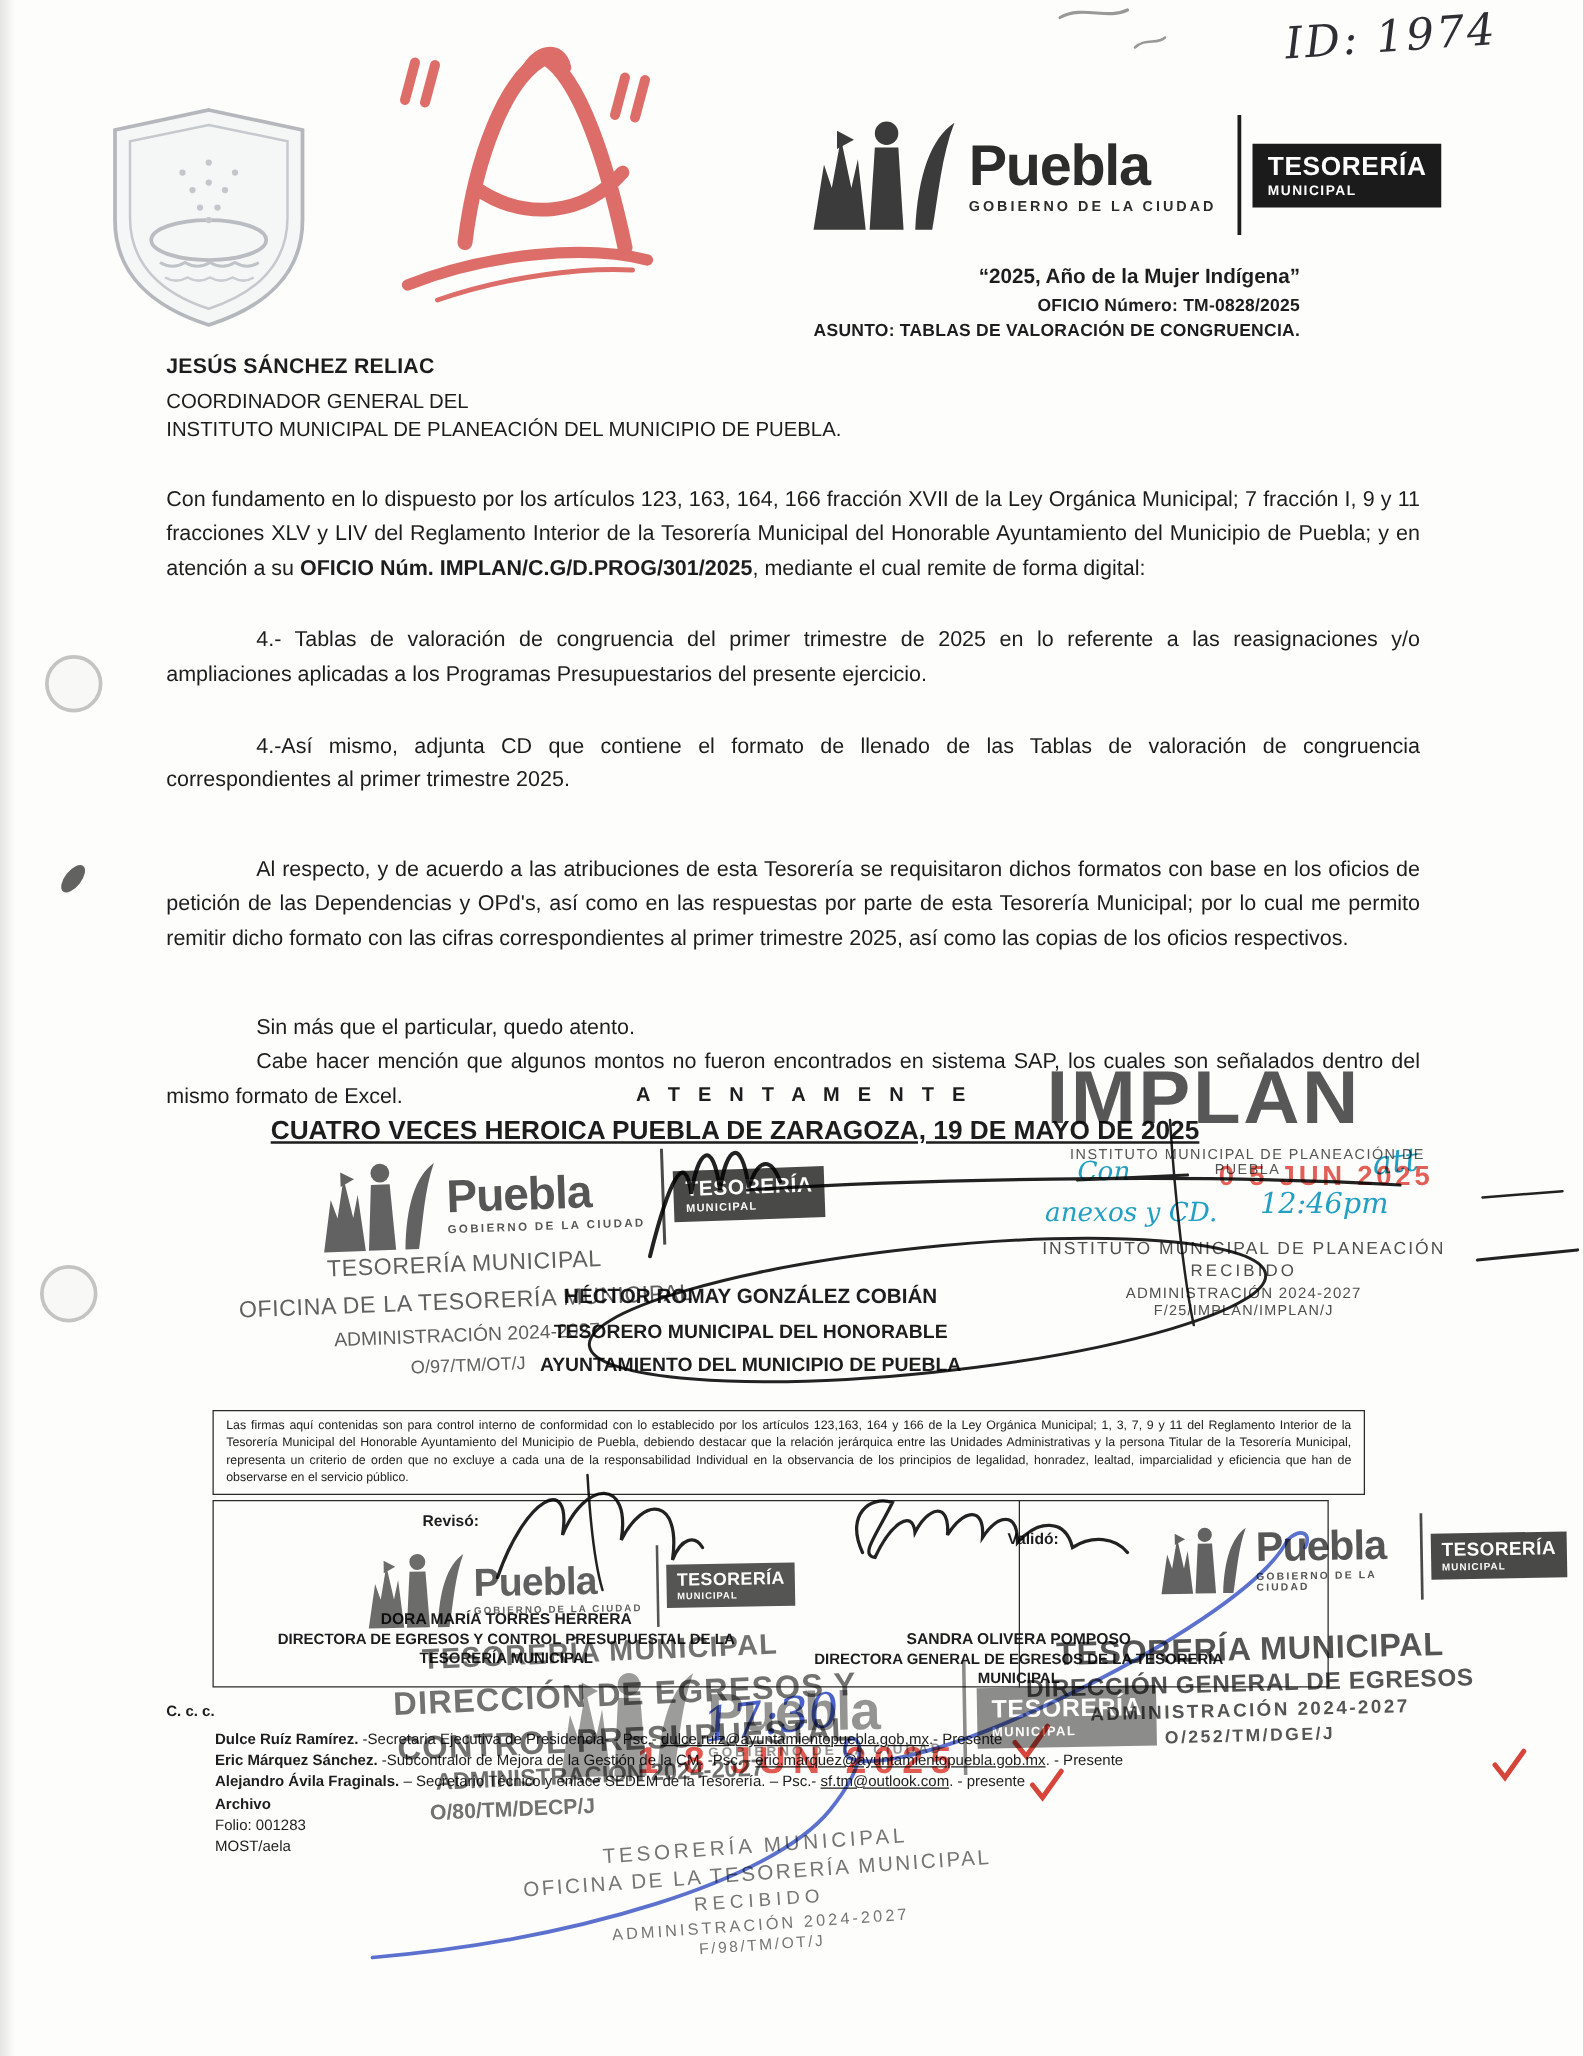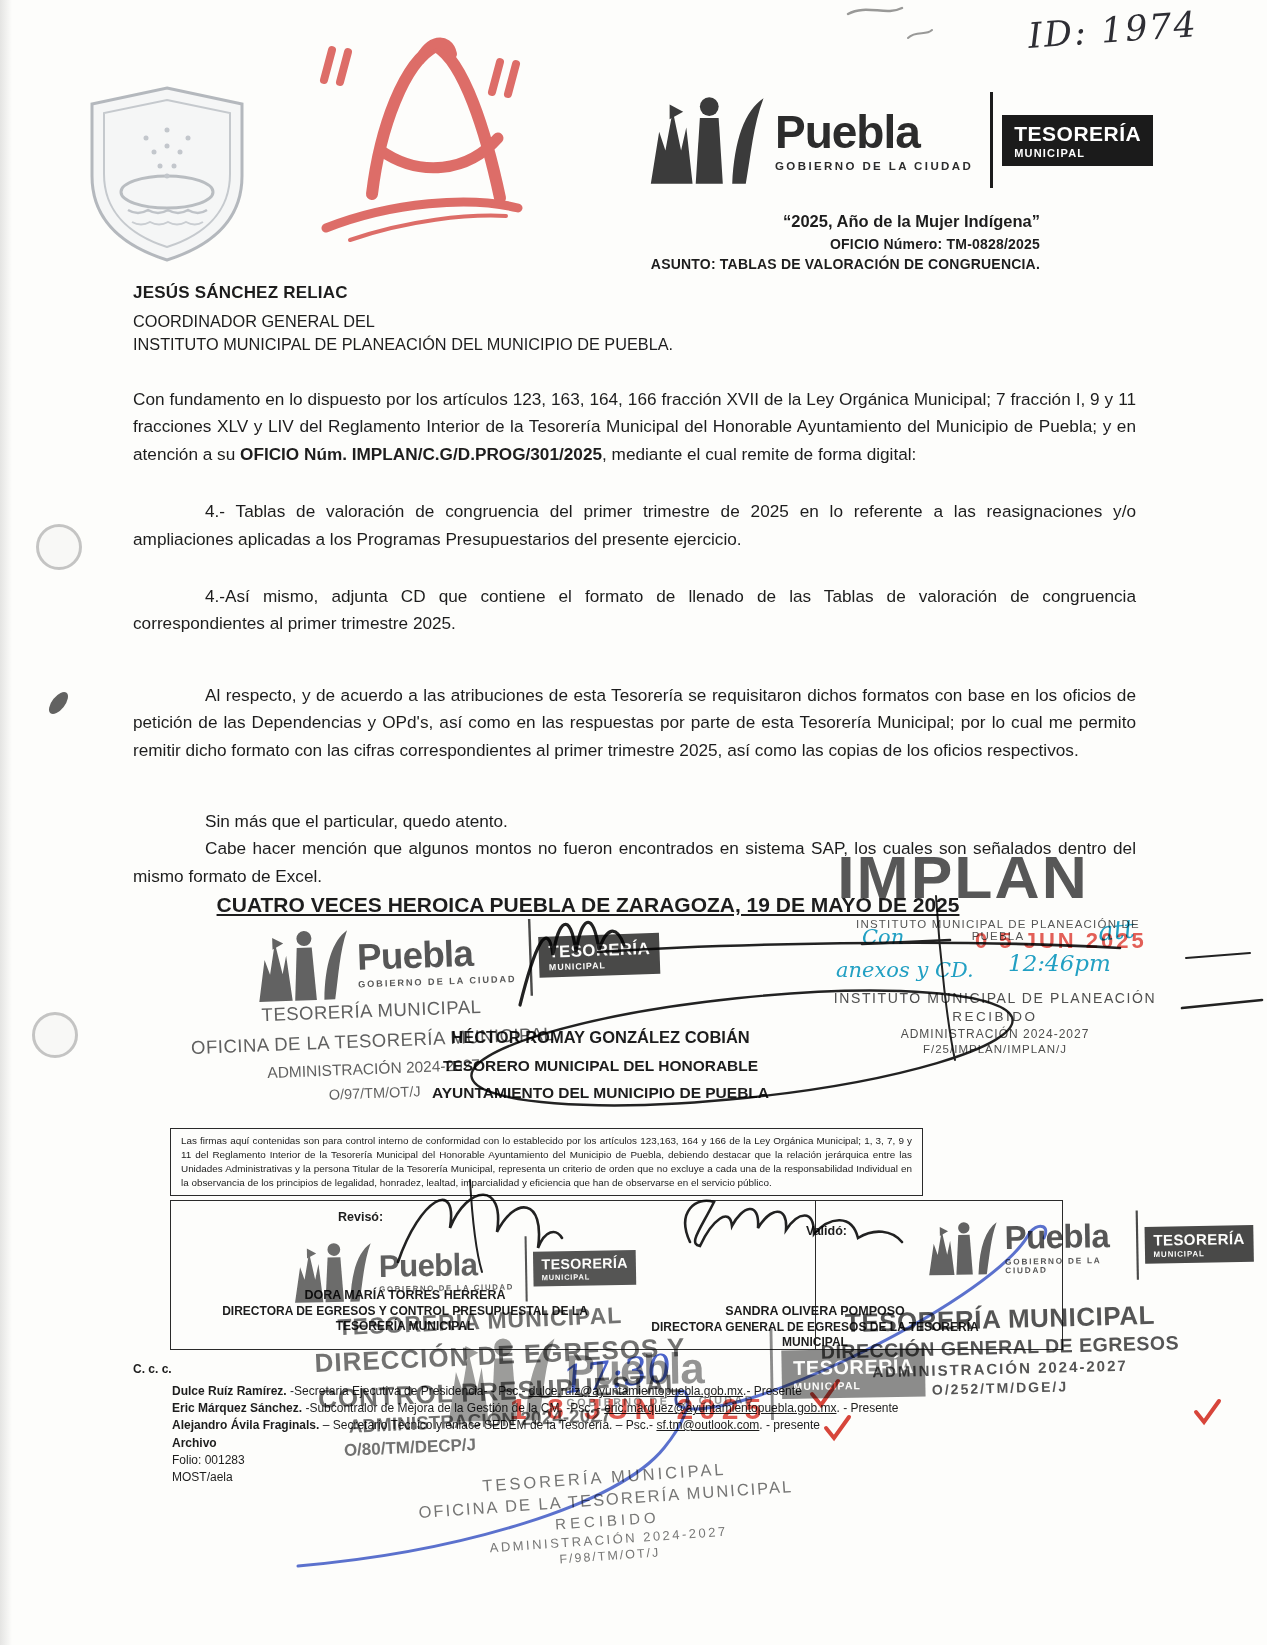--- a/index.html
+++ b/index.html
@@ -62,21 +62,21 @@
   .implan-recv .r3{font-size:12px;letter-spacing:1px;margin-bottom:2px;}
   .implan-recv .r4{font-size:11.5px;letter-spacing:1px;}
 
   .handteal{font-family:"DejaVu Serif",serif;font-style:italic;color:#22a1c6;z-index:30;mix-blend-mode:multiply;}
   .handblue{font-family:"DejaVu Serif",serif;font-style:italic;color:#4a63cc;z-index:30;mix-blend-mode:multiply;}
   .redstamp{color:#e0443a;font-weight:700;mix-blend-mode:multiply;z-index:28;}
   .idnote{left:1028px;top:10px;font-family:"DejaVu Serif",serif;font-style:italic;font-size:35px;
       color:#2e2e34;transform:rotate(-4deg);letter-spacing:2px;z-index:30;}
 
   
-  .disclaimer{left:170px;top:1128px;width:753px;box-sizing:border-box;border:1.6px solid #2a2a2a;
+  .disclaimer{left:170px;top:1128px;width:922px;box-sizing:border-box;border:1.6px solid #2a2a2a;
       padding:5px 10px;font-size:9.9px;line-height:1.42;text-align:justify;color:#222;z-index:10;background:rgba(255,255,255,.0);}
   .sigtable{left:170px;top:1200px;width:893px;height:150px;box-sizing:border-box;border:1.6px solid #2a2a2a;z-index:5;}
   .sigdivider{left:815px;top:1200px;height:150px;border-left:1.6px solid #2a2a2a;z-index:5;}
   .celllabel{font-weight:700;font-size:12.5px;z-index:14;}
   .cellname{font-weight:700;font-size:12.5px;z-index:14;}
   .celltitle{font-weight:700;font-size:12px;z-index:14;}
 
   .decp{transform:rotate(-2.5deg);font-weight:700;color:#5a5a5a;opacity:.85;mix-blend-mode:multiply;z-index:27;}
   .dge{transform:rotate(-1.5deg);font-weight:700;color:#474747;opacity:.92;mix-blend-mode:multiply;z-index:27;}
 
@@ -165,20 +165,21 @@
 
   <div class="abs letter">
     <p class="mb30"><span>Con fundamento en lo dispuesto por los artículos 123, 163, 164, 166 fracción XVII de la Ley Orgánica Municipal; 7 fracción I, 9 y 11 fracciones XLV y LIV del Reglamento Interior de la Tesorería Municipal del Honorable Ayuntamiento del Municipio de Puebla; y en atención a su </span><b>OFICIO Núm. IMPLAN/C.G/D.PROG/301/2025</b><span>, mediante el cual remite de forma digital:</span></p>
     <p class="ind mb30">4.- Tablas de valoración de congruencia del primer trimestre de 2025 en lo referente a las reasignaciones y/o ampliaciones aplicadas a los Programas Presupuestarios del presente ejercicio.</p>
     <p class="ind mb44">4.-Así mismo, adjunta CD que contiene el formato de llenado de las Tablas de valoración de congruencia correspondientes al primer trimestre 2025.</p>
     <p class="ind mb44">Al respecto, y de acuerdo a las atribuciones de esta Tesorería se requisitaron dichos formatos con base en los oficios de petición de las Dependencias y OPd's, así como en las respuestas por parte de esta Tesorería Municipal; por lo cual me permito remitir dicho formato con las cifras correspondientes al primer trimestre 2025, así como las copias de los oficios respectivos.</p>
     <p class="ind">Sin más que el particular, quedo atento.</p>
     <p class="ind mb38">Cabe hacer mención que algunos montos no fueron encontrados en sistema SAP, los cuales son señalados dentro del mismo formato de Excel.</p>
   </div>
 
+  <div class="abs atent ctr">A T E N T A M E N T E</div>
   <div class="abs dateline ctr">CUATRO VECES HEROICA PUEBLA DE ZARAGOZA, 19 DE MAYO DE 2025</div>
 
   <div class="abs stampify" style="left:198px;top:912px;transform:scale(.8) rotate(-2deg);opacity:.8;z-index:25;">
     <div class="pblogo">
       <svg width="126" height="96" viewBox="0 0 120 92" fill="#3b3b3b">
         <path d="M10,88 L18,38 L24,56 L31,18 L39,56 L44,34 L50,88 Z"></path>
         <path d="M28,12 l13,7 l-13,7 Z"></path>
         <circle cx="66" cy="14" r="9"></circle>
         <path d="M57,25 h18 l4,63 h-26 Z"></path>
         <path d="M88,88 C90,46 100,18 118,6 C108,32 106,60 101,88 Z"></path>

